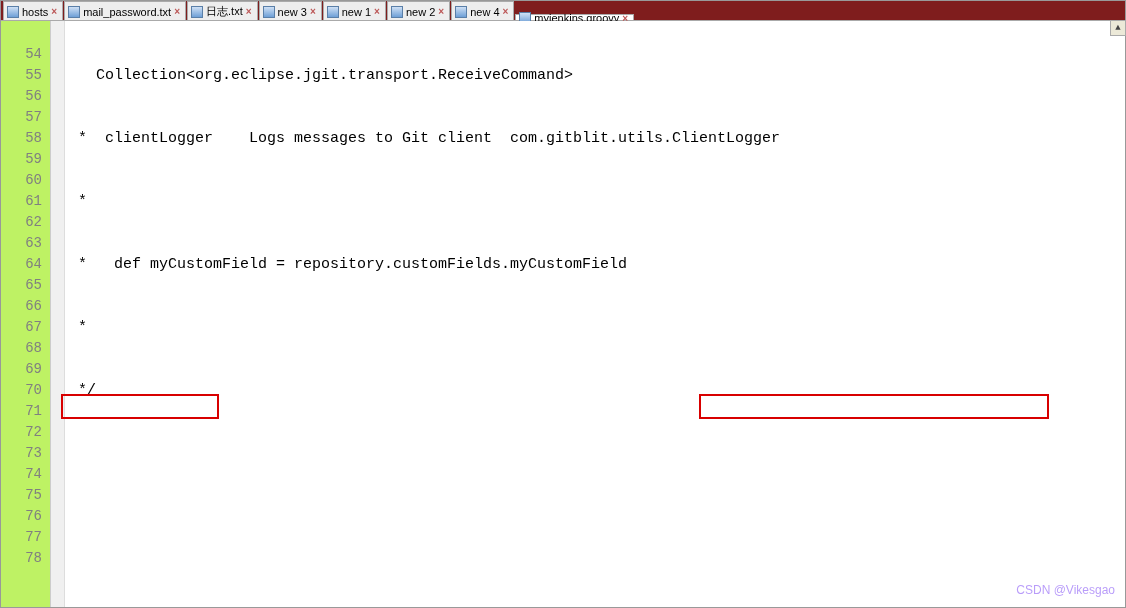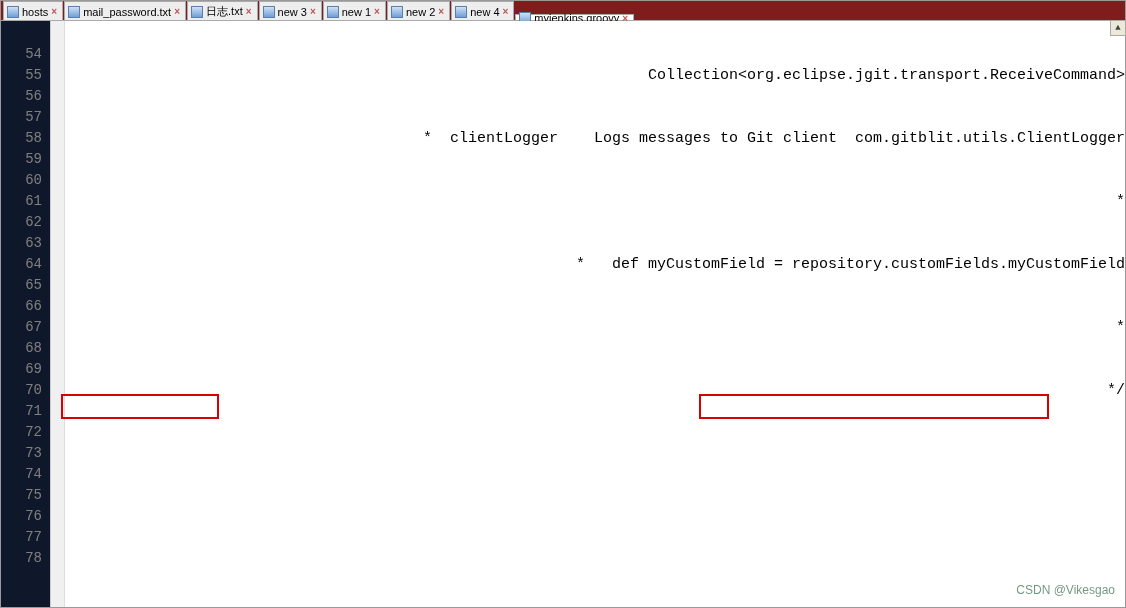--- a/index.html
+++ b/index.html
@@ -52,21 +52,21 @@
 }
 .editor {
   display: flex;
   background: #fff;
   height: calc(100% - 20px);
 }
 .gutter {
   width: 50px;
   text-align: right;
   padding-right: 8px;
-  background: #0f172a;
+  background: #bef264;
   color: #808080;
   font-family: "Courier New", monospace;
   font-size: 14px;
   line-height: 21px;
   padding-top: 2px;
   border-right: 1px solid #ccc;
   user-select: none;
 }
 .fold-col {
   width: 14px;
@@ -75,21 +75,21 @@
 }
 .code {
   flex: 1;
   background: #fff;
   padding-left: 4px;
   line-height: 21px;
   white-space: pre;
   padding-top: 2px;
   position: relative;
 }
-.code-line { height: 21px; position: relative; text-align: right; }
+.code-line { height: 21px; position: relative; }
 .red-box {
   border: 2px solid #d80000;
   position: absolute;
   pointer-events: none;
 }
 .scroll-up {
   position: absolute;
   right: 0;
   top: 20px;
   width: 16px;
@@ -101,21 +101,21 @@
   align-items:center;
   justify-content:center;
   color:#444;
 }
 .watermark {
   position: absolute;
   right: 10px;
   bottom: 6px;
   font-family: Arial, sans-serif;
   font-size: 12px;
-  color: #14532d;
+  color: #8b5cf6;
   opacity: 0.6;
 }
 </style>
 </head>
 <body>
 
 <div class="tabbar">
   <div class="tab">
       <span class="file-icon"></span>
       <span>hosts</span>

